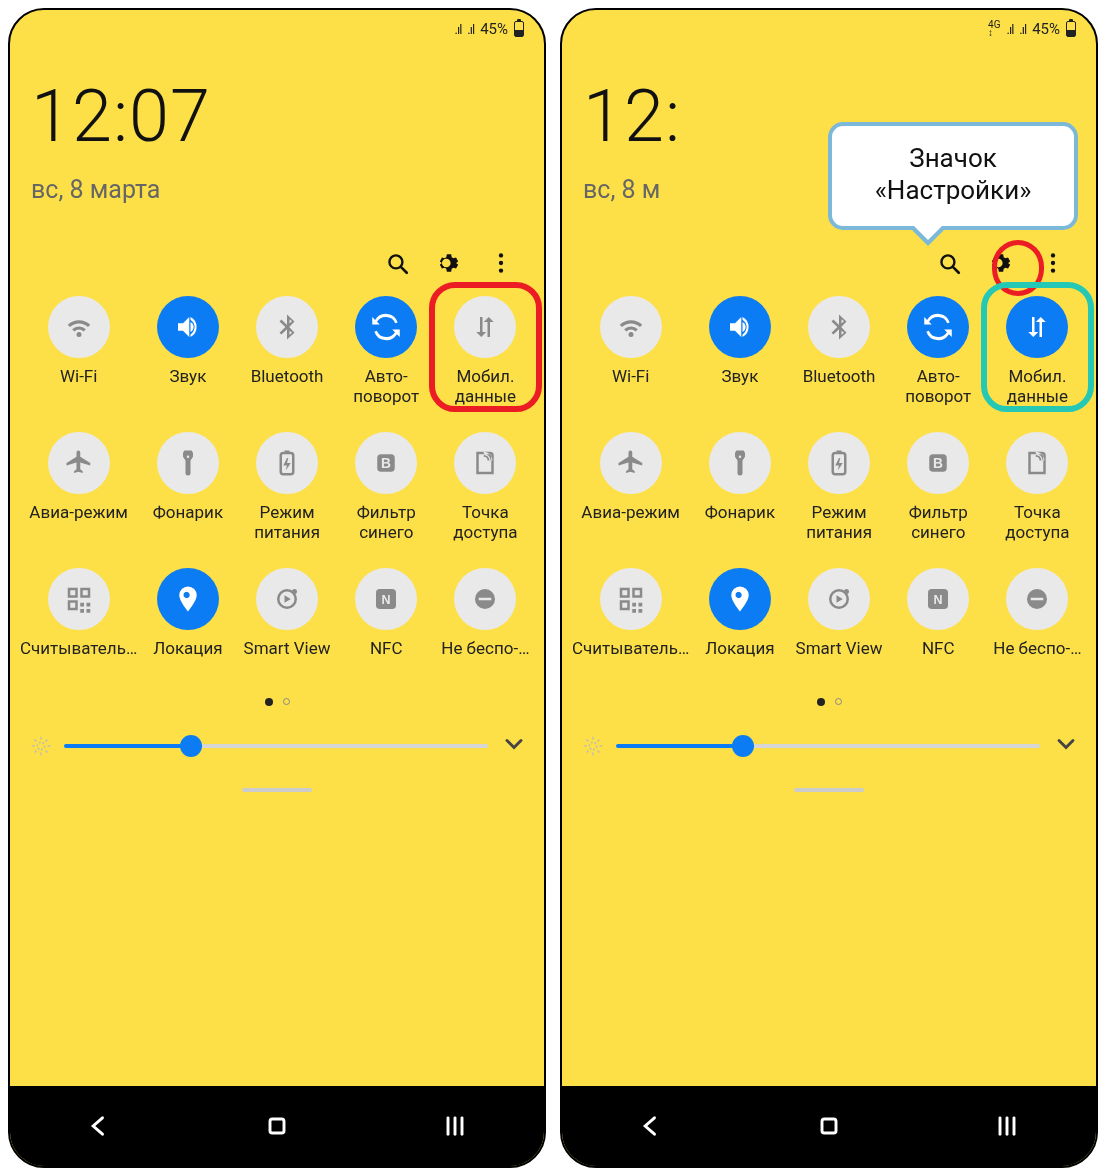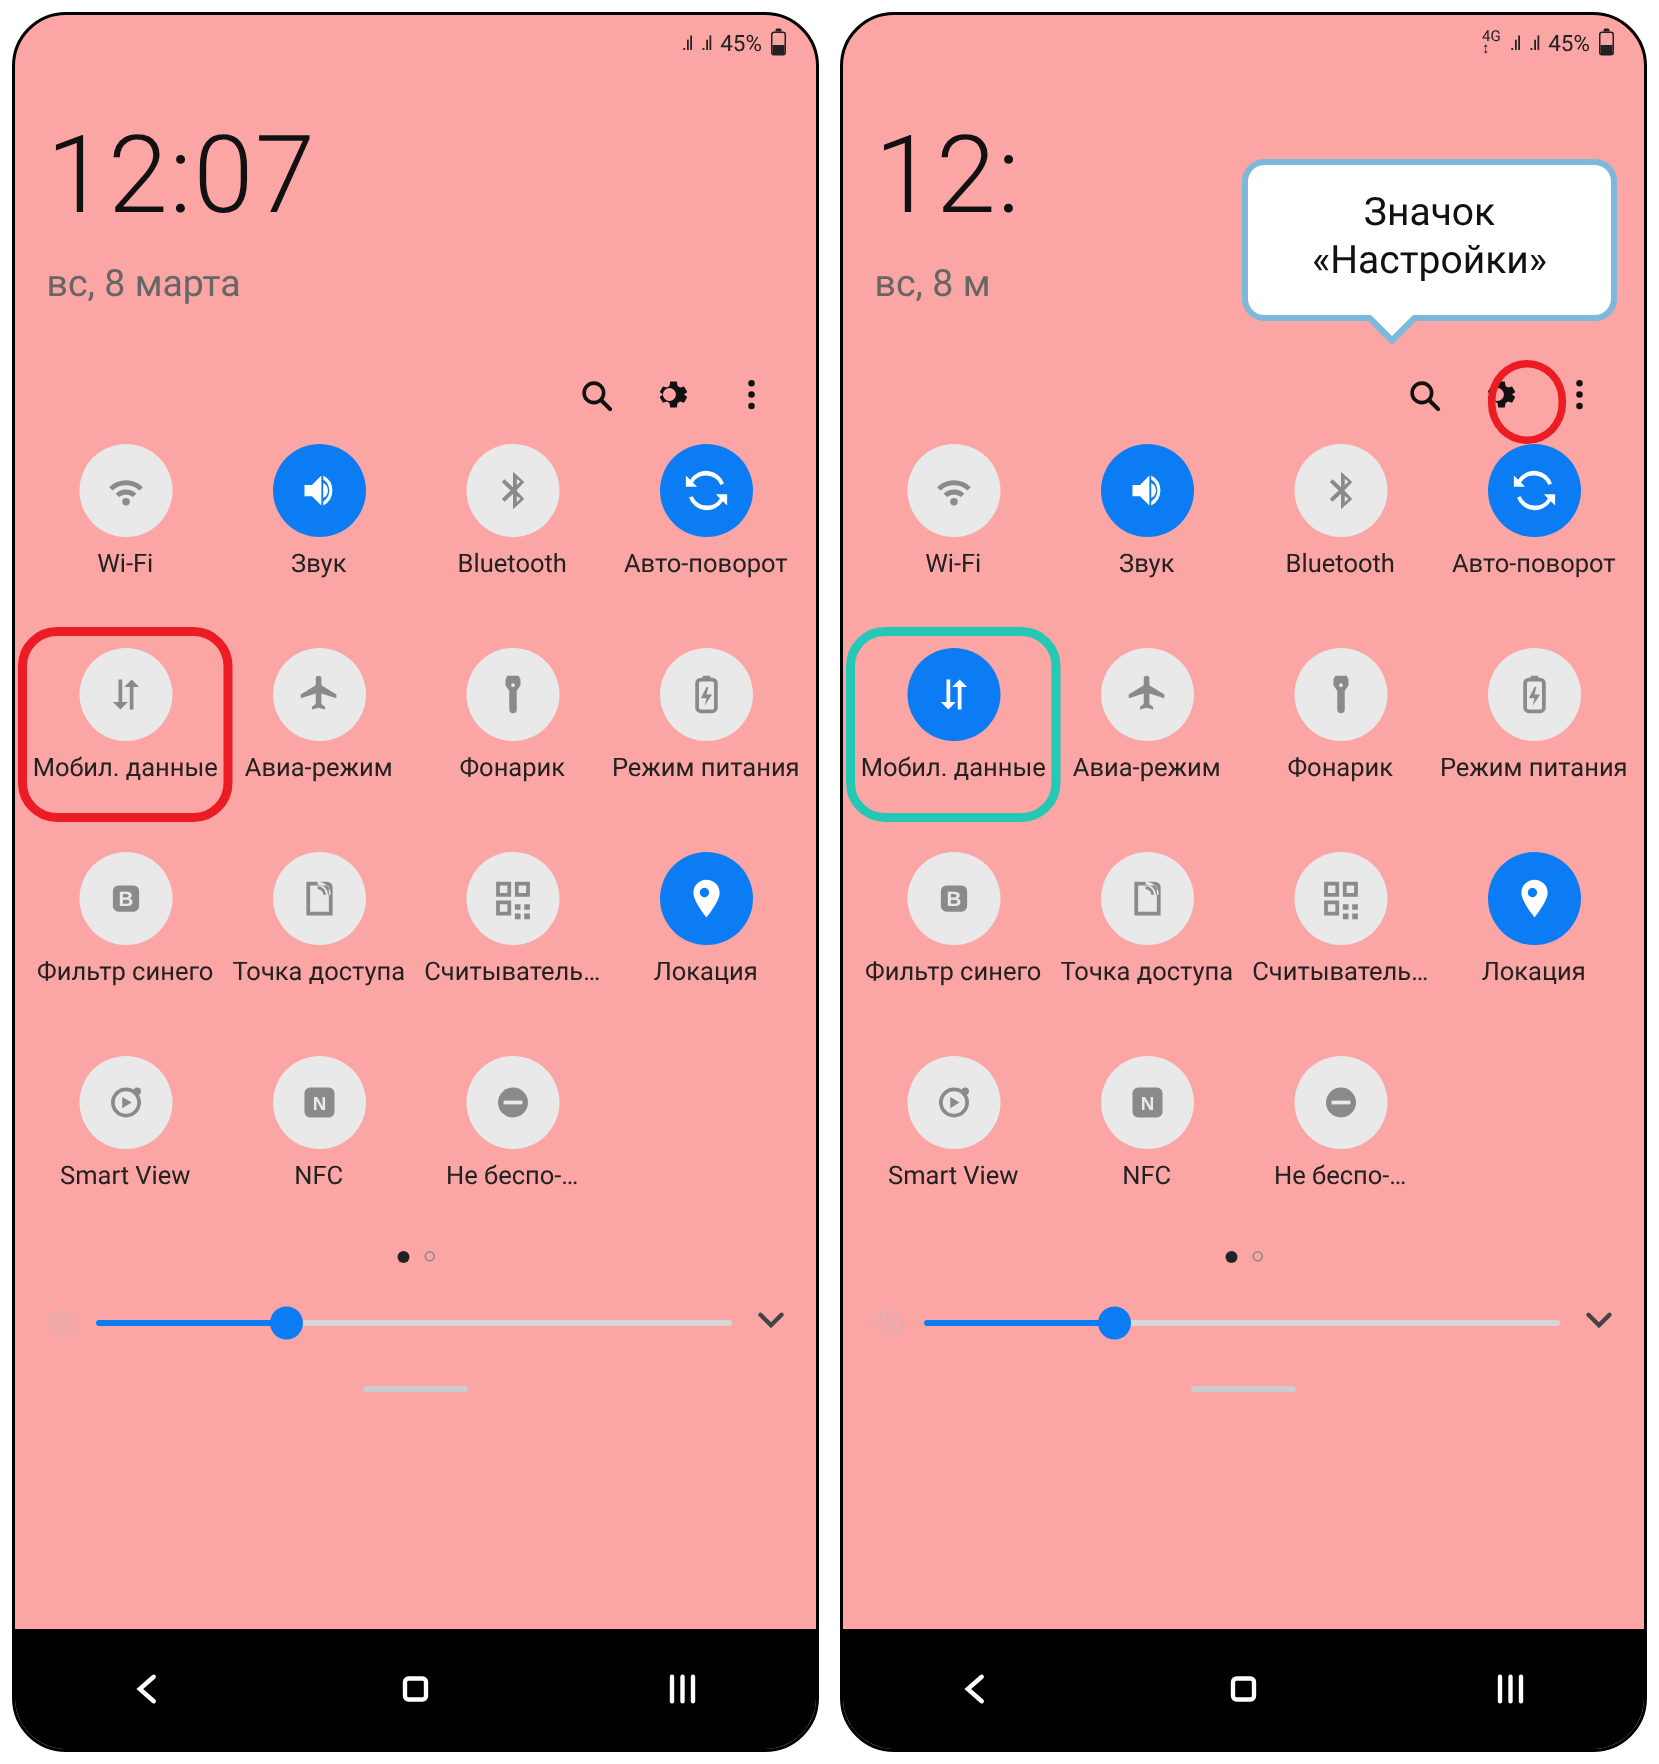--- a/index.html
+++ b/index.html
@@ -9,21 +9,21 @@
     display: flex;
     gap: 14px;
     padding: 8px;
     width: 1106px;
   }
   .phone {
     width: 638px;
     height: 1160px;
     border: 2px solid #000;
     border-radius: 36px;
-    background: #fca5a5;
+    background: #fde047;
     position: relative;
     overflow: hidden;
     display: flex;
     flex-direction: column;
     justify-content: space-between;
   }
   .status-bar {
     display: flex;
     justify-content: flex-end;
     align-items: center;
@@ -63,21 +63,21 @@
   .red-circ-gear {
     position:absolute;
     width:52px; height:56px;
     border:5px solid #ec1c24;
     border-radius:50% / 48%;
     top: 26px;
     right: 52px;
   }
   .grid {
     display: grid;
-    grid-template-columns: repeat(4, 1fr);
+    grid-template-columns: repeat(5, 1fr);
     padding: 4px 10px 0;
     row-gap: 26px;
     column-gap: 2px;
   }
   .tile {
     display:flex;
     flex-direction:column;
     align-items:center;
     gap:8px;
     text-align:center;
@@ -132,21 +132,21 @@
     margin-top:auto;
     background:#000;
     height:80px;
     display:flex;
     justify-content:space-around;
     align-items:center;
   }
   .nav-ic { color:#fff; width:28px; height:28px; display:flex; align-items:center; justify-content:center; }
   .speech {
     position:absolute;
-    top:96px; right:18px;
+    top:112px; right:18px;
     width: 250px;
     background:#fff;
     border: 4px solid #7bb8d9;
     border-radius: 15px;
     padding: 16px 10px 20px;
     text-align:center;
     font-size: 26px;
     line-height:32px;
     color:#111;
     z-index:5;

